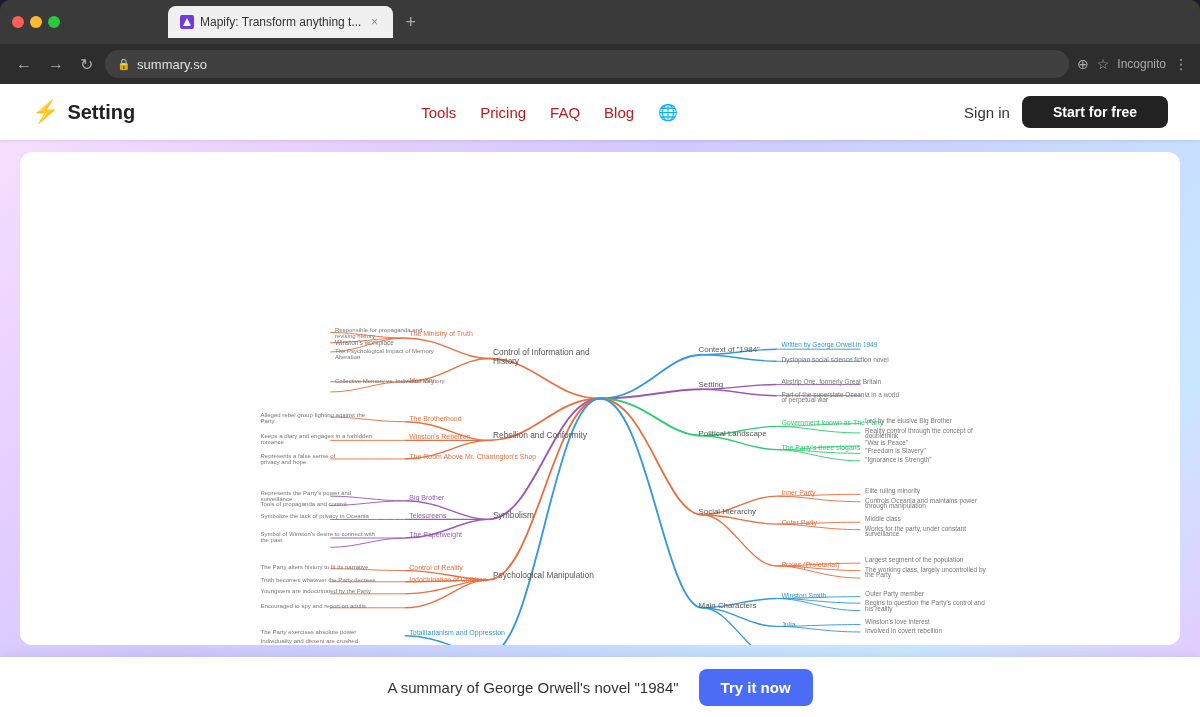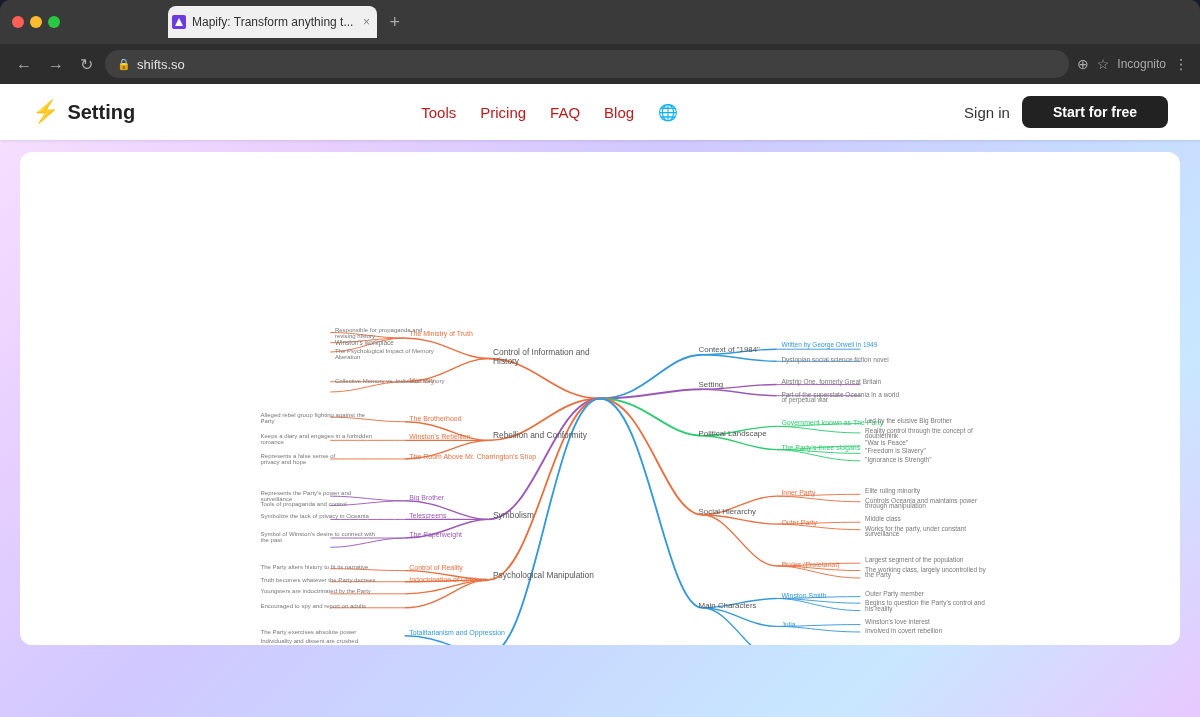--- a/index.html
+++ b/index.html
@@ -32,21 +32,21 @@
       padding: 0 80px;
       gap: 4px;
       margin-left: 20px;
     }
     .tab {
       display: flex;
       align-items: center;
       gap: 6px;
       background: #f0f0f0;
       border-radius: 8px 8px 0 0;
-      padding: 6px 4px;
+      padding: 6px 12px;
       font-size: 12px;
       color: #333;
       height: 32px;
     }
     .tab-favicon { width: 14px; height: 14px; background: #6c3ce1; border-radius: 2px; display: flex; align-items: center; justify-content: center; }
     .tab-close { width: 14px; height: 14px; display: flex; align-items: center; justify-content: center; color: #888; cursor: pointer; }
     .tab-new { background: none; color: #aaa; font-size: 18px; padding: 0 8px; cursor: pointer; border: none; }
 
     .address-bar {
       height: 40px;
@@ -228,21 +228,21 @@
       </div>
       <button class="tab-new">+</button>
     </div>
   </div>
   <div class="address-bar">
     <button class="nav-btn">←</button>
     <button class="nav-btn">→</button>
     <button class="nav-btn">↻</button>
     <div class="url-bar">
       <span class="url-lock">🔒</span>
-      <span>shifts.so</span>
+      <span>summary.so</span>
     </div>
     <div class="browser-actions">
       <span>⊕</span>
       <span>☆</span>
       <span style="font-size:12px;">Incognito</span>
       <span>⋮</span>
     </div>
   </div>
 </div>
 
@@ -454,14 +454,18 @@
         <text x="815" y="487" font-size="7" fill="#777" text-anchor="start">Begins to question the Party's control and</text>
         <text x="815" y="493" font-size="7" fill="#777" text-anchor="start">his reality</text>
         <text x="815" y="507" font-size="7" fill="#777" text-anchor="start">Winston's love interest</text>
         <text x="815" y="517" font-size="7" fill="#777" text-anchor="start">Involved in covert rebellion</text>
         <text x="815" y="542" font-size="7" fill="#777" text-anchor="start">Inner Party member</text>
         <text x="815" y="552" font-size="7" fill="#777" text-anchor="start">Role shifts throughout the narrative</text>
       </svg>
 
     </div>
 
+    <div class="bottom-bar">
+      <span class="bottom-text">A summary of George Orwell's novel "1984"</span>
+      <button class="try-btn">Try it now</button>
+    </div>
   </div>
 </div>
 
 </body></html>

